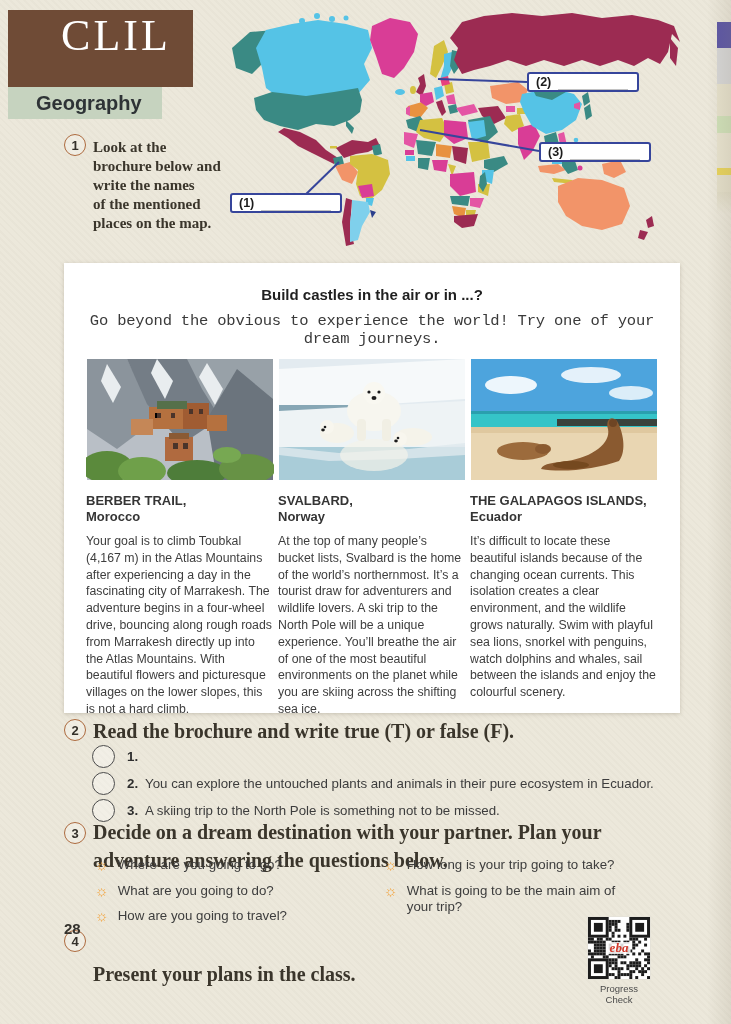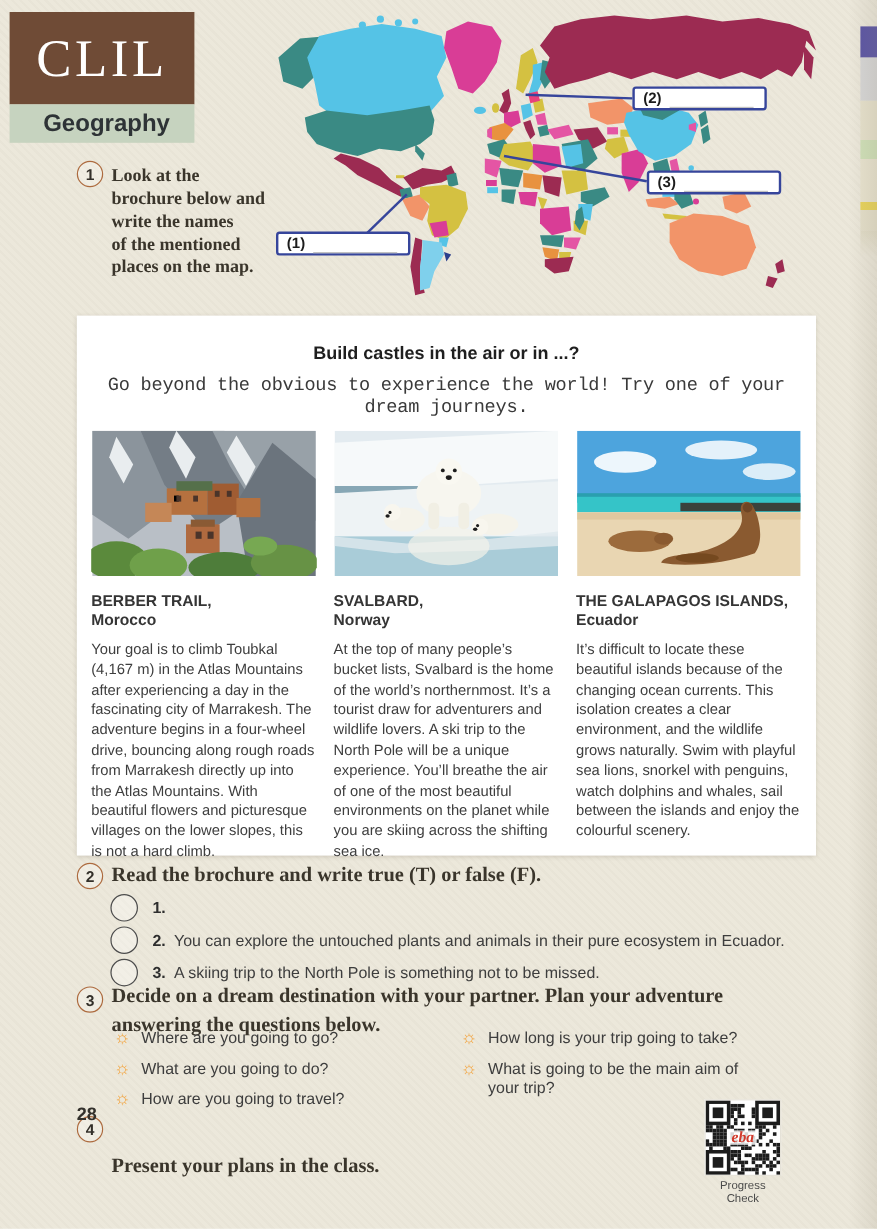--- a/index.html
+++ b/index.html
@@ -3,45 +3,45 @@
 <meta charset="utf-8">
 <style>
   html,body{margin:0;padding:0;}
   .page{position:relative;width:731px;height:1024px;background:#ece8db;overflow:hidden;
         font-family:"Liberation Sans",sans-serif;
         background-image:repeating-linear-gradient(45deg,rgba(120,110,90,.03) 0 2px,transparent 2px 5px);}
   .abs{position:absolute;}
 
   
   .clil-box{left:8px;top:10px;width:154px;height:77px;background:#6f4b36;color:#fff;
-            display:flex;align-items:center;justify-content:center;
-            font-family:"Liberation Serif",serif;font-size:44px;letter-spacing:3px;}
+            display:flex;justify-content:center;
+            font-family:"Liberation Serif",serif;font-size:44px;letter-spacing:3px;padding-left:31px;}
   .subject-band{left:8px;top:87px;width:154px;height:32px;background:#c6d3bf;color:#2e3336;
             font-weight:bold;font-size:20px;line-height:32px;padding-left:28px;box-sizing:border-box;}
 
   
   .badge{width:20px;height:20px;border:1.6px solid #ad6b3f;border-radius:50%;
          display:flex;align-items:center;justify-content:center;
          font-weight:bold;font-size:13px;color:#33302a;background:rgba(255,255,255,.25);}
-  .ex-head{font-family:"Liberation Serif",serif;font-weight:bold;font-size:17px;
+  .ex-head{font-family:"Liberation Serif",serif;font-weight:bold;font-size:20px;
            color:#3a352b;line-height:1.42;}
 
   #ex1-text{left:93px;top:138px;width:150px;font-size:15px;line-height:19px;white-space:pre-line;}
 
   
   .map-label{height:20px;background:#fff;border:2px solid #36459b;border-radius:3px;
              display:flex;align-items:center;padding:0 7px;box-sizing:border-box;}
   .map-label b{font-size:12.5px;color:#1c1c1c;}
   .map-label .blank{flex:1;border-bottom:1px solid #c2c2c2;margin:6px 2px 0 7px;height:8px;}
 
   
   .card{left:64px;top:263px;width:616px;height:450px;background:#fff;box-shadow:0 1px 4px rgba(90,80,60,.25);}
   .b-title{text-align:center;margin-top:23px;font-weight:bold;font-size:15px;color:#1f1f1f;}
   .b-sub{text-align:center;margin-top:9px;font-size:15.5px;color:#3a3a3a;letter-spacing:-0.2px;font-family:Liberation Mono, monospace;}
-  .cols{display:flex;justify-content:space-between;padding:0 12px;margin-top:11px;}
+  .cols{display:flex;justify-content:space-between;padding:0 22px;margin-top:11px;}
   .col{width:188px;}
   .photo{width:188px;height:121px;display:block;}
   .d-head{margin-top:13px;font-weight:bold;font-size:13px;line-height:16px;color:#353535;}
   .d-body{margin:8px 0 0 0;font-size:12.3px;line-height:16.8px;color:#3e3e3e;}
 
   
   .tf-row{display:flex;align-items:center;height:27px;}
   .tf-circle{width:21px;height:21px;border:1.4px solid #4c4c4c;border-radius:50%;background:rgba(255,255,255,.3);
              flex:none;margin-right:12px;}
   .tf-num{font-weight:bold;font-size:13.3px;color:#2e2e2e;width:18px;flex:none;}

